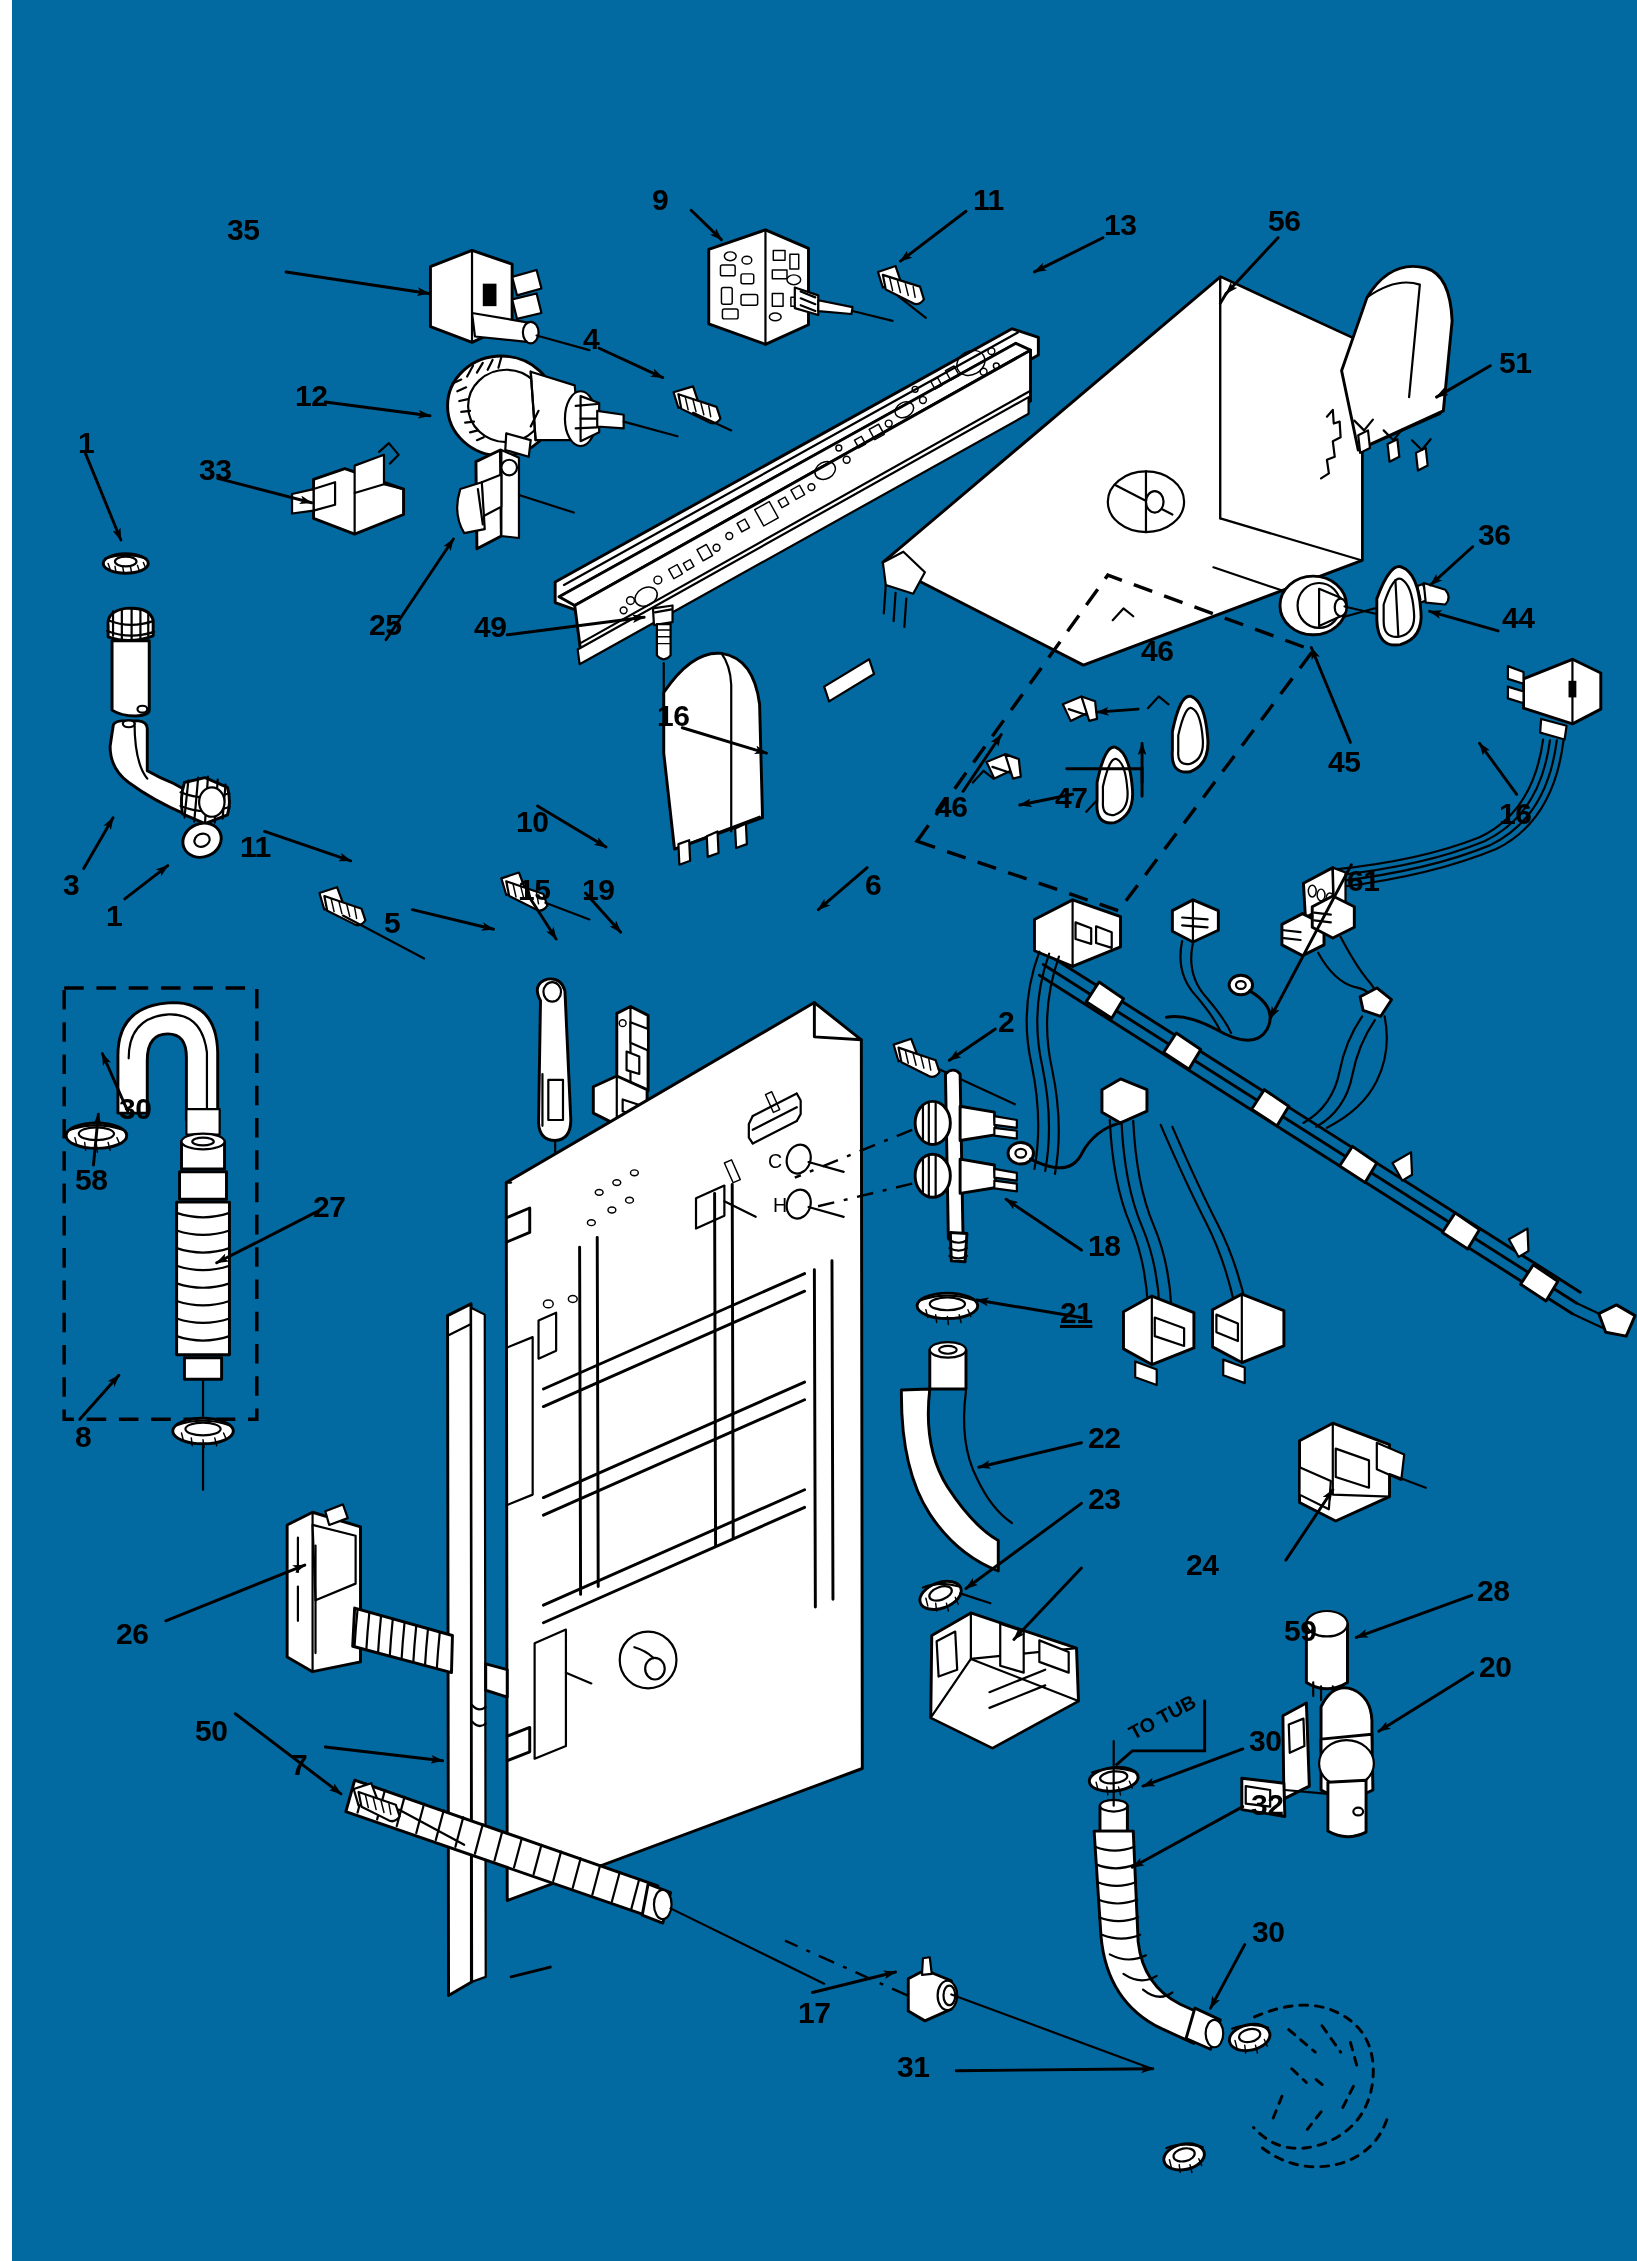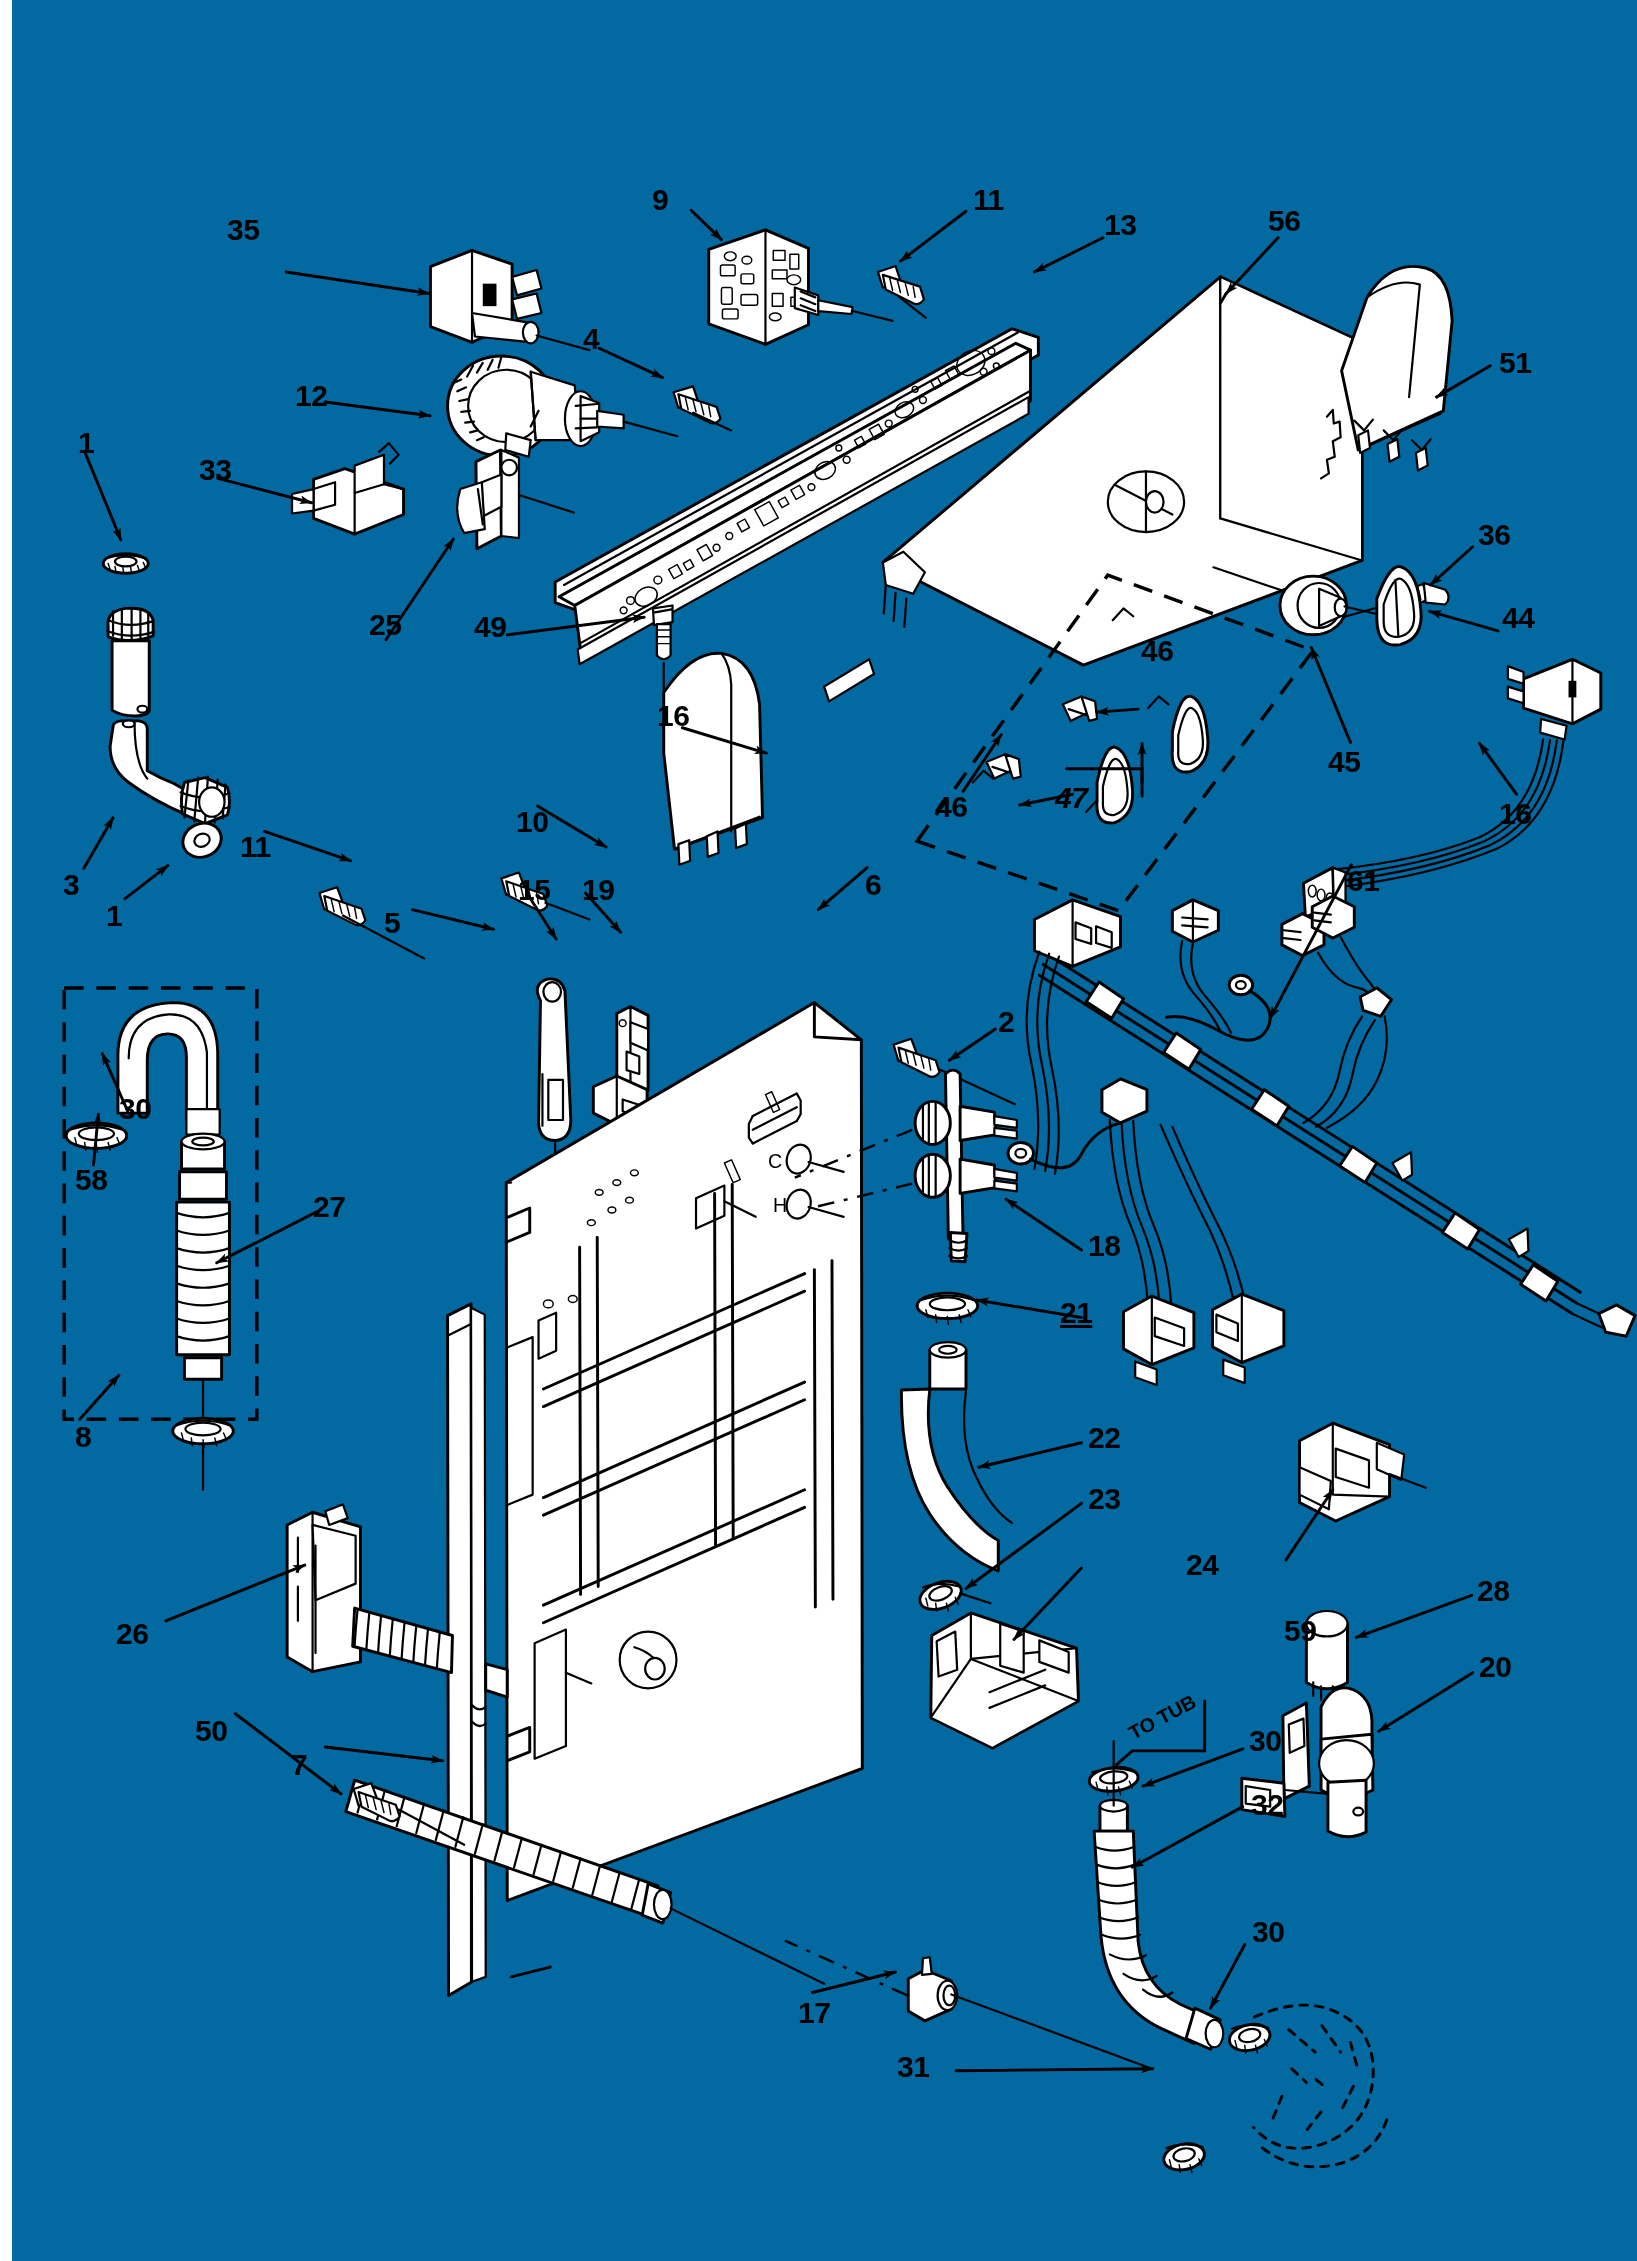--- a/index.html
+++ b/index.html
@@ -791,21 +791,21 @@
   <div class="callout c-num" style="left:66px;top:428px;">1</div>
   <div class="callout c-num" style="left:1466px;top:520px;">36</div>
   <div class="callout c-num" style="left:1490px;top:603px;">44</div>
   <div class="callout c-num" style="left:357px;top:610px;">25</div>
   <div class="callout c-num" style="left:462px;top:612px;">49</div>
   <div class="callout c-num" style="left:1129px;top:636px;">46</div>
   <div class="callout c-num" style="left:1316px;top:747px;">45</div>
   <div class="callout c-num" style="left:1487px;top:799px;">16</div>
   <div class="callout c-num" style="left:645px;top:701px;">16</div>
   <div class="callout c-num" style="left:923px;top:792px;">46</div>
-  <div class="callout c-num" style="left:1043px;top:783px;font-style:italic;">47</div>
+  <div class="callout c-num" style="left:1043px;top:783px;">47</div>
   <div class="callout c-num" style="left:504px;top:807px;">10</div>
   <div class="callout c-num" style="left:228px;top:832px;">11</div>
   <div class="callout c-num" style="left:853px;top:870px;">6</div>
   <div class="callout c-num" style="left:1335px;top:866px;">61</div>
   <div class="callout c-num" style="left:51px;top:870px;">3</div>
   <div class="callout c-num" style="left:94px;top:901px;">1</div>
   <div class="callout c-num" style="left:372px;top:908px;">5</div>
   <div class="callout c-num" style="left:506px;top:875px;">15</div>
   <div class="callout c-num" style="left:570px;top:875px;">19</div>
   <div class="callout c-num" style="left:986px;top:1007px;">2</div>

